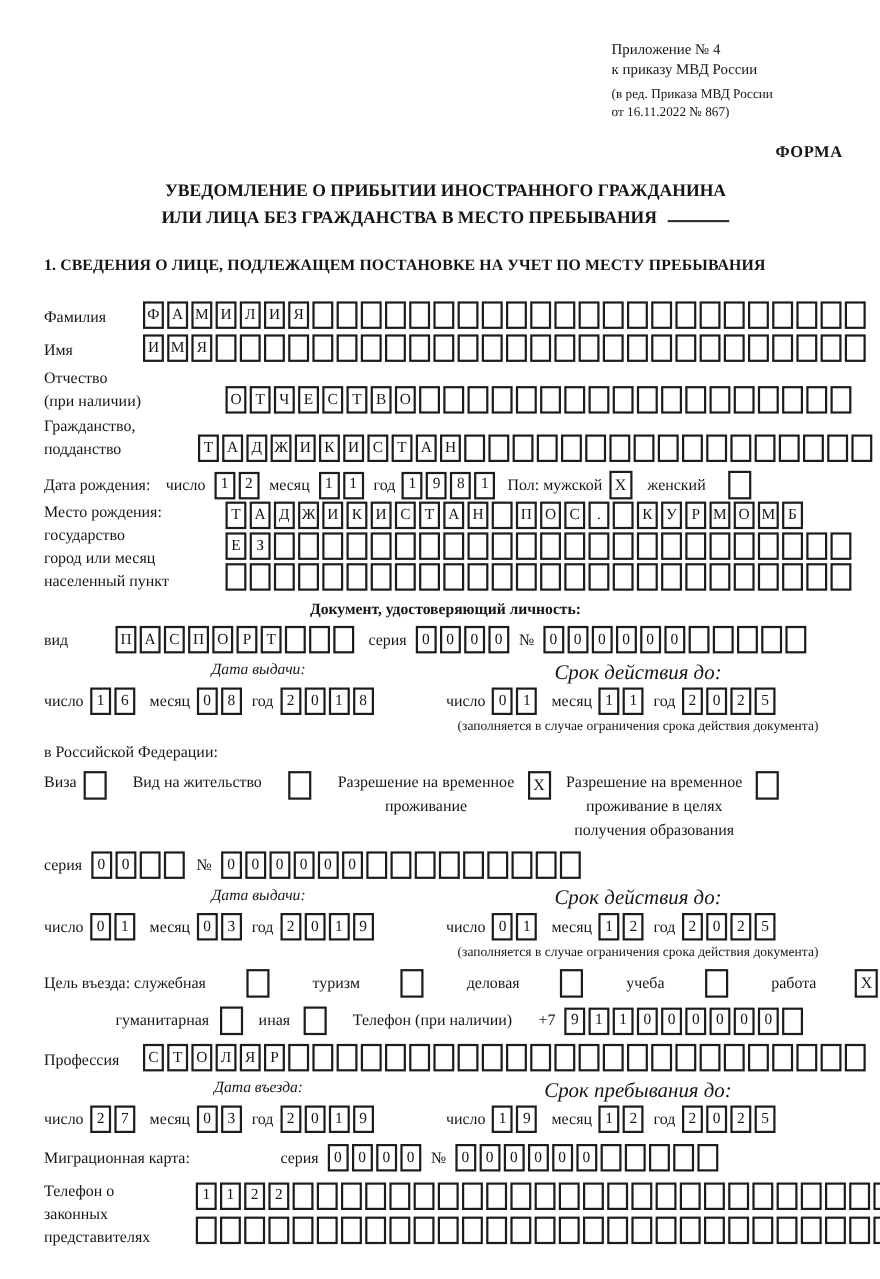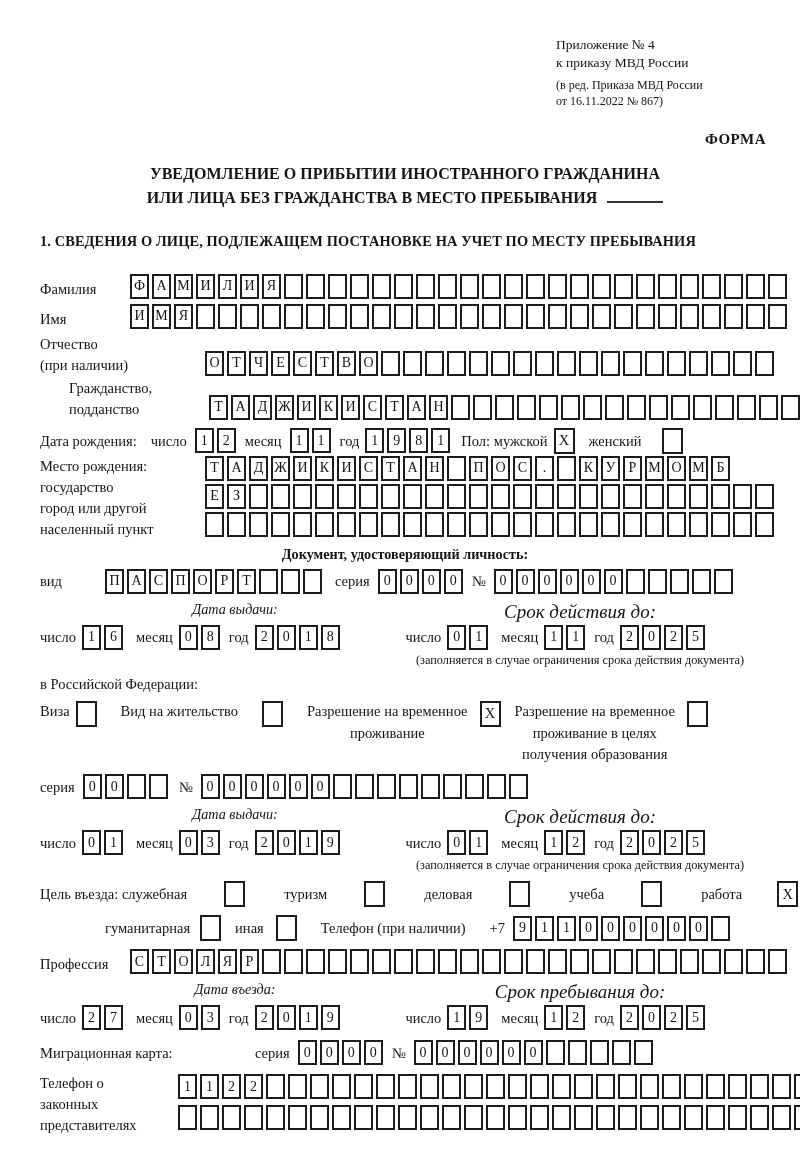--- a/index.html
+++ b/index.html
@@ -12,21 +12,21 @@
   .form-label{text-align:right;font-weight:bold;font-size:15px;margin-top:22px;padding-right:4px;letter-spacing:.5px;}
 
   .title{text-align:center;font-weight:bold;font-size:16px;line-height:1.45;margin-top:14px;}
   .blank-line{display:inline-block;width:56px;border-bottom:2px solid #333;height:.9em;margin-left:10px;}
 
   .section-heading{font-weight:bold;font-size:14.4px;margin-top:24px;white-space:nowrap;letter-spacing:.1px;}
 
   .row{display:flex;align-items:flex-end;margin-top:5px;}
   .lbl{font-size:14.5px;line-height:1.38;flex:none;}
   .lbl2{font-size:14.5px;line-height:1.45;flex:none;}
-  .w90{width:90px;} .w165{width:165px;} .w140{width:140px;margin-left:29px;} .w65{width:65px;} .w100{width:100px;white-space:nowrap;}
+  .w90{width:90px;} .w165{width:165px;} .w140{width:140px;} .w65{width:65px;} .w100{width:100px;white-space:nowrap;}
   .cells{display:flex;flex:none;}
   .cell{box-sizing:border-box;width:19px;height:25px;border:2px solid #1c1c1c;margin-right:3px;
         display:flex;align-items:center;justify-content:center;font-size:14px;flex:none;}
   .cbx{box-sizing:border-box;width:21px;height:26px;border:2px solid #1c1c1c;display:inline-flex;
        align-items:center;justify-content:center;font-size:14.5px;flex:none;}
   .mt2{margin-top:2px;} .mt8{margin-top:8px;} .mt10{margin-top:10px;}
   .gap6{margin-left:6px;} .gap8{margin-left:8px;} .gap10{margin-left:10px;} .gap12{margin-left:12px;}
   .gap14{margin-left:14px;} .gap20{margin-left:20px;} .gap24{margin-left:24px;}
 
   .center-heading{text-align:center;font-weight:bold;font-size:14.2px;margin-top:6px;}
@@ -236,21 +236,21 @@
     <span class="lbl gap8">Пол: мужской</span>
     <span class="cbx gap6">X</span>
     <span class="lbl gap14">женский</span>
     <span class="cbx gap20"></span>
   </div>
 
   <div class="row mt2">
     <span class="lbl2 w165">
       <span style="display:block">Место рождения:</span>
       <span style="display:block">государство</span>
-      <span style="display:block">город или другой</span>
+      <span style="display:block">город или месяц</span>
       <span style="display:block">населенный пункт</span>
     </span>
     <span class="stack">
       <span class="cellrow">
           <span class="cell">Т</span>
           <span class="cell">А</span>
           <span class="cell">Д</span>
           <span class="cell">Ж</span>
           <span class="cell">И</span>
           <span class="cell">К</span>

